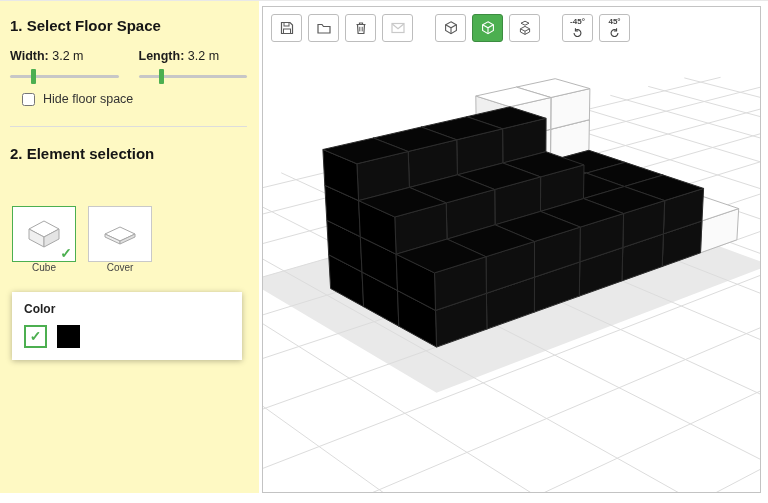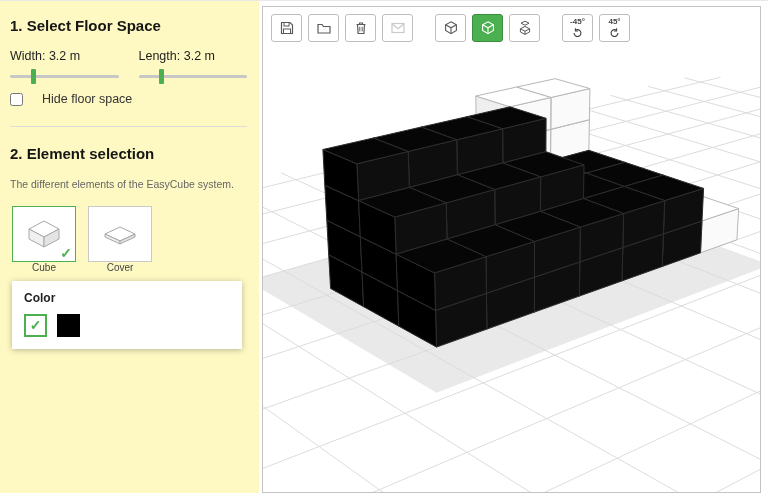--- a/index.html
+++ b/index.html
@@ -5,34 +5,34 @@
   *{box-sizing:border-box;margin:0;padding:0}
   html,body{width:768px;height:503px;background:#fff;font-family:"Liberation Sans",sans-serif;overflow:hidden}
   body{position:relative;border-top:1px solid #e8e8e8}
 
   
   .sidebar{position:absolute;left:0;top:0;width:259px;height:492px;background:#fef9c3;padding:16px 12px 0 10px}
   .sec-heading{font-size:15px;font-weight:bold;color:#161616;margin-bottom:15px}
   .sliders{display:flex;gap:20px;margin-bottom:14px}
   .slider-block{flex:1}
   .slider-caption{font-size:12.5px;color:#1d1d1d;margin-bottom:12px}
-  .slider-caption b{font-weight:normal}
+  .slider-caption b{font-weight:bold}
   .track{position:relative;height:3px;background:#c7c7c7;border-radius:2px;cursor:pointer}
   .handle{position:absolute;top:-6px;left:19%;width:5px;height:15px;background:#4caf50;border-radius:1px;cursor:pointer}
-  .chk-row{display:flex;align-items:flex-end;gap:19px;font-size:12.5px;color:#333;margin:10px 0 20px}
+  .chk-row{display:flex;align-items:flex-end;gap:8px;font-size:12.5px;color:#333;margin:10px 12px 20px}
   .chk-row input{width:13px;height:13px}
   .divider{border-top:1px solid #ddd;margin-bottom:18px}
   .desc{font-size:10.5px;color:#666;line-height:1.4;margin:9px 0 14px}
   .cards{display:flex;gap:12px;margin-left:2px}
   .card{width:64px;cursor:pointer}
   .card-box{width:64px;height:56px;background:#fff;border:1px solid #c9c9c9;position:relative;display:flex;align-items:center;justify-content:center}
   .card.selected .card-box{border:1px solid #4caf50}
   .card-check{position:absolute;right:3px;bottom:0;color:#4caf50;font-size:14px;font-weight:bold}
   .card-label{font-size:10px;color:#444;text-align:center;}
-  .color-panel{width:230px;background:#fff;box-shadow:0 1px 6px rgba(0,0,0,.28);padding:10px 12px 12px;margin-top:8px;margin-left:2px}
+  .color-panel{width:230px;background:#fff;box-shadow:0 1px 6px rgba(0,0,0,.28);padding:10px 12px 12px;margin-top:19px;margin-left:2px}
   .color-title{font-size:12px;font-weight:bold;color:#222;margin-bottom:9px}
   .swatches{display:flex;gap:10px}
   .swatch{width:23px;height:23px;display:flex;align-items:center;justify-content:center;font-size:14px;font-weight:bold;cursor:pointer}
   .swatch-white{background:#fff;border:2px solid #4caf50;color:#4caf50}
   .swatch-black{background:#000;border:1px solid #000}
 
   
   .canvas{position:absolute;left:262px;top:5px;width:499px;height:487px;border:1px solid #c3c3c3;background:#fff}
   .scene{position:absolute;left:0;top:0;width:100%;height:100%}
   .toolbar{position:absolute;left:8px;top:7px;display:flex;gap:22px}
@@ -73,21 +73,21 @@
 
   <label class="chk-row">
     <input type="checkbox" style="">
     <span>Hide floor space</span>
   </label>
 
   <div class="divider"></div>
 
   <div class="sec-heading">2. Element selection</div>
   <div class="desc">
-    <span>The different elements of the EasyCube system.</span><br>
+    <br>
   </div>
 
   <div class="cards">
     <div class="card selected">
       <div class="card-box">
         <svg width="40" height="30" viewBox="0 0 40 30">
           <polygon points="20,2 35,10 20,18 5,10" fill="#ffffff" stroke="#a8a8a8"></polygon>
           <polygon points="5,10 20,18 20,28 5,20" fill="#f0f0f0" stroke="#a8a8a8"></polygon>
           <polygon points="35,10 20,18 20,28 35,20" fill="#e4e4e4" stroke="#a8a8a8"></polygon>
         </svg>

